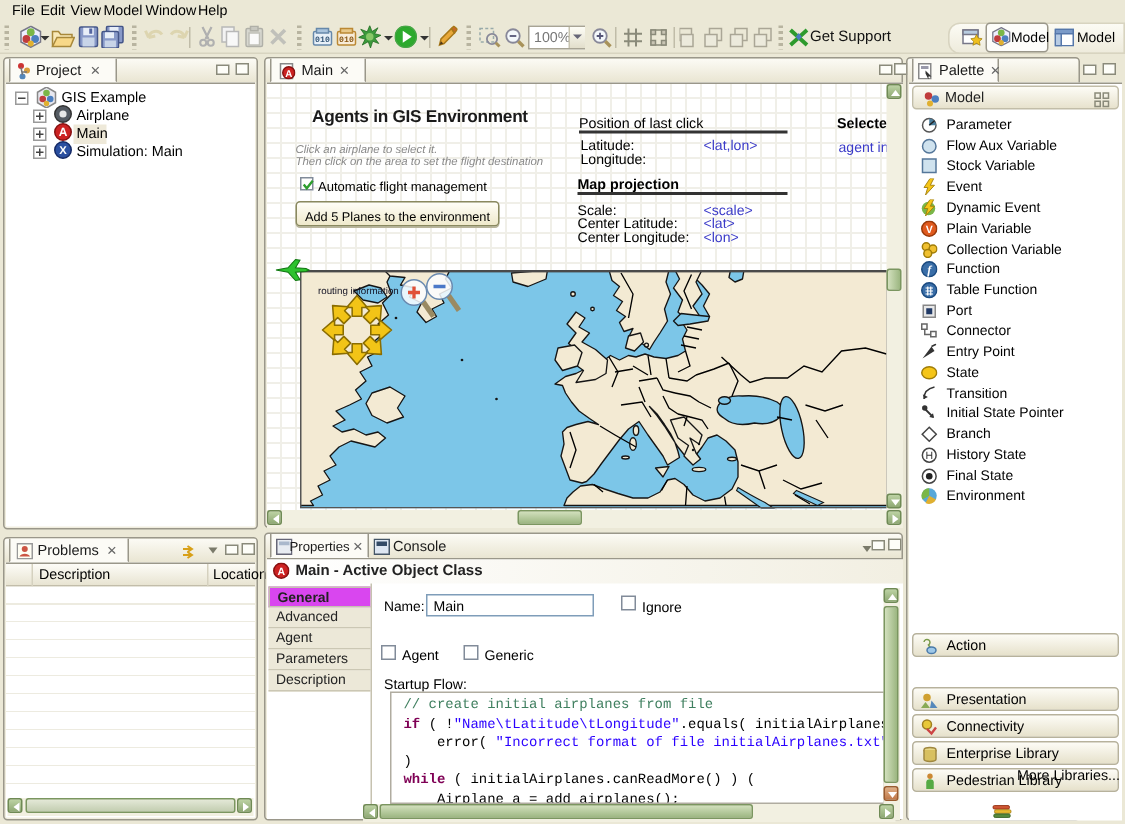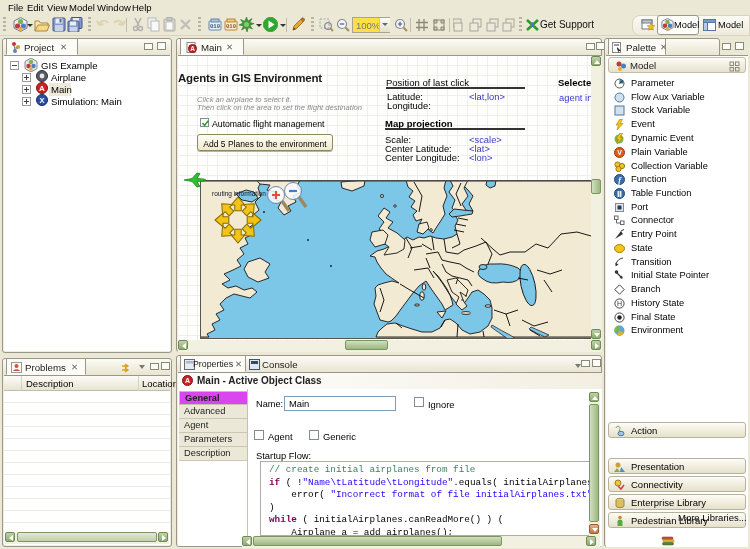--- a/index.html
+++ b/index.html
@@ -124,21 +124,21 @@
   <svg class="abs" style="left:319px;top:4px" width="15" height="14" viewBox="0 0 15 14">
       <rect x="1" y="1" width="9" height="9" fill="none" stroke="#9aa" stroke-dasharray="2,1.5"></rect>
       <circle cx="9" cy="8" r="3.4" fill="none" stroke="#889" stroke-width="1.2"></circle>
       <path d="M11.5,10.5 L14,13" stroke="#a8925a" stroke-width="2"></path>
     </svg>
   <svg class="abs" style="left:336px;top:4px" width="14" height="14" viewBox="0 0 14 14">
       <circle cx="6" cy="6" r="4.5" fill="#f4f8fb" stroke="#889" stroke-width="1.2"></circle>
       <path d="M3.8,6 h4.4" stroke="#557" stroke-width="1.2"></path>
       <path d="M9.5,9.5 L13,13" stroke="#a8925a" stroke-width="2.2"></path>
     </svg>
-  <div class="abs" style="left:352px;top:3px;width:38px;height:16px;background:#fde047;border:1px solid #a8a494">
+  <div class="abs" style="left:352px;top:3px;width:38px;height:16px;background:#ffffff;border:1px solid #a8a494">
     <span class="abs" style="left:3px;top:2px;font-size:9.5px;color:#777">100%</span>
     <div class="abs" style="left:26px;top:0;width:11px;height:14px;background:linear-gradient(#fdfdf6,#e2decb);border-left:1px solid #c8c4b0">
         <div class="abs" style="left:2px;top:5px;border-left:3px solid transparent;border-right:3px solid transparent;border-top:3.5px solid #667;width:0;height:0"></div>
       </div>
   </div>
   <svg class="abs" style="left:394px;top:4px" width="14" height="14" viewBox="0 0 14 14">
       <circle cx="6" cy="6" r="4.5" fill="#f4f8fb" stroke="#889" stroke-width="1.2"></circle>
       <path d="M3.8,6 h4.4 M6,3.8 v4.4" stroke="#557" stroke-width="1.2"></path>
       <path d="M9.5,9.5 L13,13" stroke="#a8925a" stroke-width="2.2"></path>
     </svg>
@@ -297,21 +297,21 @@
     </svg>
   <span class="vtitle abs" style="left:24px;top:3px">Main</span>
   <span class="x abs" style="left:49px;top:3px">✕</span>
   <div class="mm" style="left:409px;top:4px;height:7px"></div>
   <div class="mm" style="left:419px;top:3px"></div>
   <div id="canvas" class="abs" style="left:1px;top:16px;width:424px;height:297px;background:#fff;border-top:1px solid #9a978a;overflow:hidden">
     <div class="abs" style="left:0;top:0;width:415px;height:297px;background:
       repeating-linear-gradient(90deg,transparent 0px,transparent 9px,#f0efe8 9px,#f0efe8 10px),
       repeating-linear-gradient(transparent 0px,transparent 9px,#f0efe8 9px,#f0efe8 10px)"></div>
 
-    <span class="abs" style="left:0;top:16px;font-size:11.5px;font-weight:bold;color:#1a1a1a;letter-spacing:-0.2px">Agents in GIS Environment</span>
+    <span class="abs" style="left:30px;top:16px;font-size:11.5px;font-weight:bold;color:#1a1a1a;letter-spacing:-0.2px">Agents in GIS Environment</span>
     <span class="abs" style="left:19px;top:39px;font-size:7.6px;font-style:italic;color:#8a8a8a">Click an airplane to select it.</span>
     <span class="abs" style="left:19px;top:47px;font-size:7.6px;font-style:italic;color:#8a8a8a">Then click on the area to set the flight destination</span>
     <div class="cb" style="left:22px;top:62px;width:9px;height:9px"><svg width="9" height="9" viewBox="0 0 9 9">
           <path d="M1.5,4 L3.5,6.5 L7.5,1.5" stroke="#2e9e2e" stroke-width="1.6" fill="none"></path>
         </svg></div>
     <span class="abs" style="left:34px;top:63px;font-size:8.7px">Automatic flight management</span>
     <div class="abs" style="left:19px;top:78px;width:136px;height:17px;background:linear-gradient(#fffef8,#efe9cb);border:1px solid #8a8960;border-radius:3px;box-shadow:0 1px 0 #b8b49a"></div>
     <span class="abs" style="left:19px;top:83px;width:136px;text-align:center;font-size:8.5px">Add 5 Planes to the environment</span>
 
     <span class="abs" style="left:208px;top:21px;font-size:9.5px;font-weight:normal">Position of last click</span>

